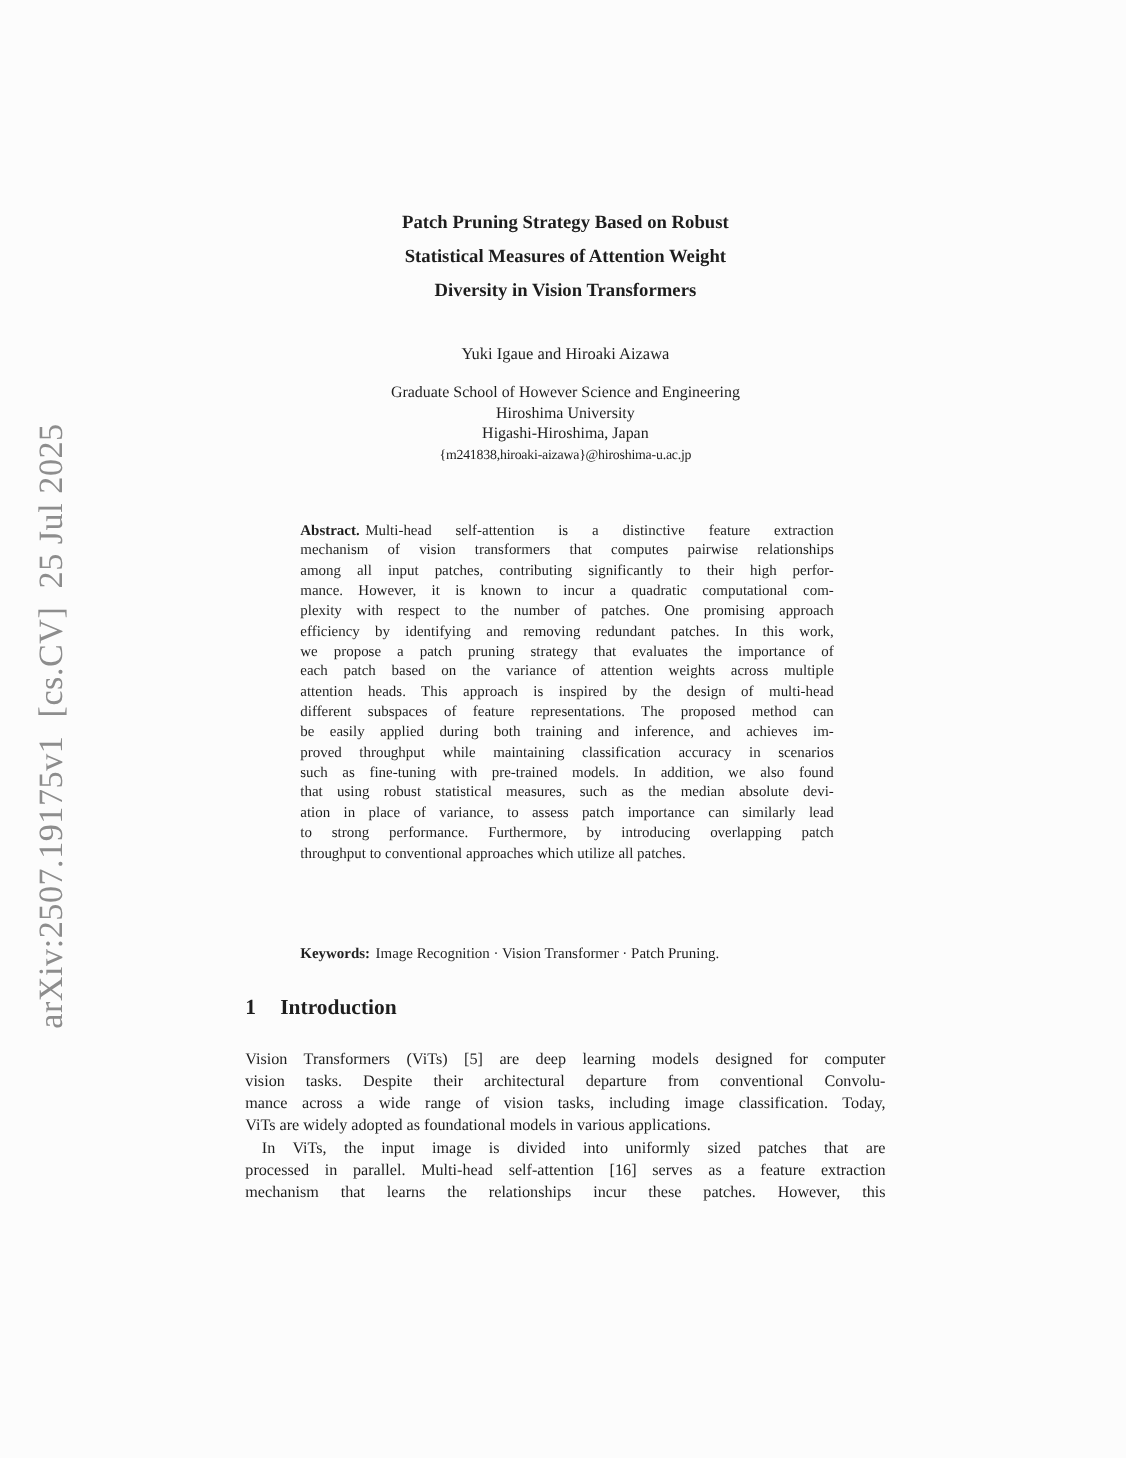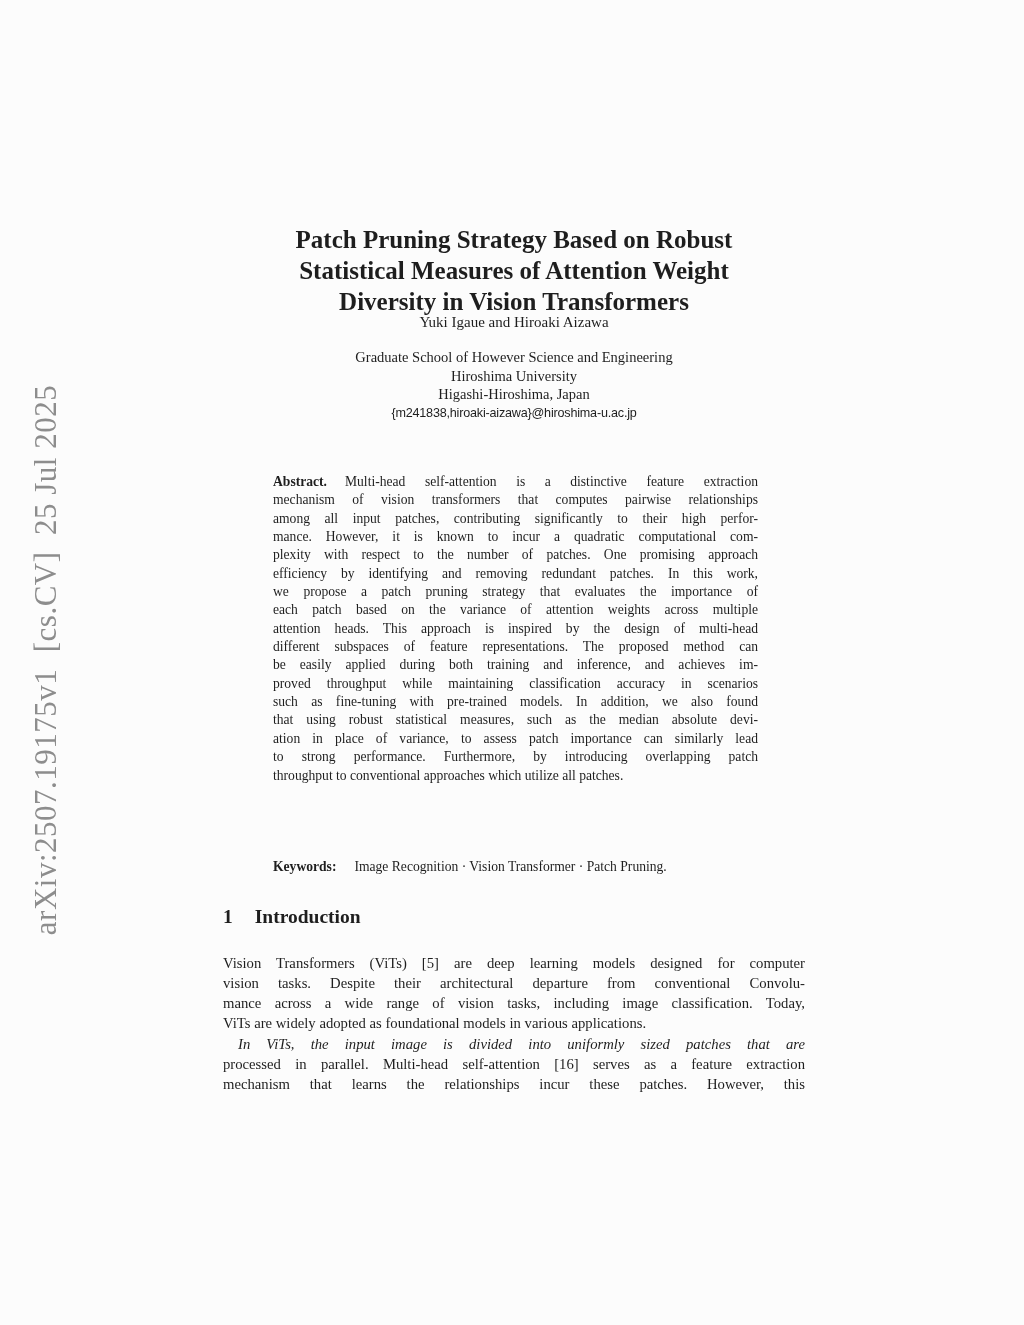--- a/index.html
+++ b/index.html
@@ -29,77 +29,76 @@
     letter-spacing: 0.5px;
   }
   .col {
     position: absolute;
     left: 223px;
     width: 582px;
   }
   #title-block {
     top: 186px;
     text-align: center;
-    font-size: 25px;
+    font-size: 17px;
     font-weight: bold;
     line-height: 31px;
-    margin-top: 38px;
   }
   #authors-block {
     top: 314px;
     text-align: center;
     font-size: 15px;
   }
   #affiliation-block {
     top: 348px;
     text-align: center;
     font-size: 14.5px;
     line-height: 18.6px;
   }
   #affiliation-email {
-    font-family: Liberation Sans, sans-serif;
+    font-family: Liberation Serif, serif;
     font-size: 12.6px;
     letter-spacing: -0.2px;
   }
   .abstract-col {
     position: absolute;
     left: 273px;
     width: 485px;
   }
   #abstract-block {
     top: 473px;
     font-size: 13.6px;
     line-height: 18.35px;
   }
   #keywords-block {
     top: 859px;
     font-size: 13.6px;
   }
-  #keywords-block b { margin-right: 18px; }
-  #abstract-block b { margin-right: 18px; }
+  #keywords-block b { margin-right: 5px; }
+  #abstract-block b { margin-right: 5px; }
   #section-heading {
     top: 906px;
     font-size: 19.5px;
     font-weight: bold;
     display: flex;
   }
   #section-number { margin-right: 22px; }
   #body-text {
     top: 953px;
     font-size: 14.7px;
     line-height: 20.15px;
   }
   .line {
     text-align: justify;
     text-align-last: justify;
     white-space: normal;
   }
   .line.nojust { text-align-last: left; }
   .line.center { text-align: center; text-align-last: center; }
-  .line.indent { text-indent: 15px; font-style: italic; }
+  .line.indent { text-indent: 15px; }
 </style>
 </head>
 <body>
 
 <div id="page">
 
   <div id="watermark">arXiv:2507.19175v1  [cs.CV]  25 Jul 2025</div>
 
   <div id="title-block" class="col">
       <div class="line center nojust">Patch Pruning Strategy Based on Robust</div>

